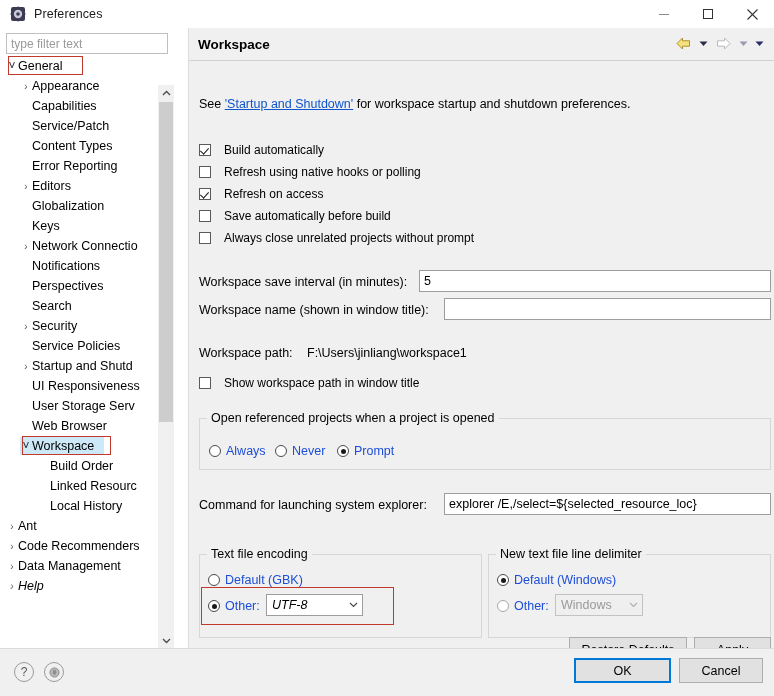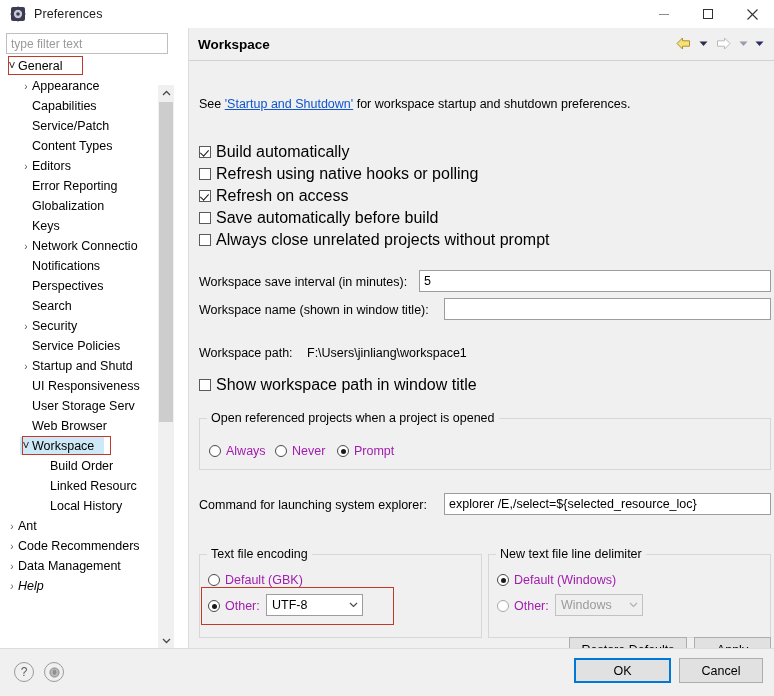--- a/index.html
+++ b/index.html
@@ -126,33 +126,33 @@
   .cbrow { position: absolute; display: flex; align-items: center; }
   .cbox {
     width: 12px; height: 12px; border: 1px solid #5a5a5a; background: #fff;
     position: relative; flex: 0 0 auto; margin-right: 5px;
   }
   .cbox.checked::after {
     content: ""; position: absolute; left: 2px; top: 1px;
     width: 4px; height: 7px; border: solid #1a1a1a;
     border-width: 0 1.6px 1.6px 0; transform: rotate(42deg);
   }
-  .cblabel { font-size: 16px; color: #000; white-space: nowrap; }
+  .cblabel { font-size: 12px; color: #000; white-space: nowrap; margin-left: 8px; }
 
   .rbrow { position: absolute; display: flex; align-items: center; }
   .radio {
     width: 12px; height: 12px; border: 1px solid #4a4a4a; border-radius: 50%;
     background: #fff; position: relative; flex: 0 0 auto; margin-right: 5px;
   }
   .radio.on::after {
     content: ""; position: absolute; left: 2.5px; top: 2.5px;
     width: 5px; height: 5px; border-radius: 50%; background: #1a1a1a;
   }
   .radio.disabled { border-color: #a8a8a8; }
-  .rblabel { font-size: 12.5px; color: #a21caf; white-space: nowrap; }
+  .rblabel { font-size: 12.5px; color: #1d4ed8; white-space: nowrap; }
 
   .tinput {
     position: absolute; border: 1px solid #9d9d9d; background: #ffffff;
     font-family: "Liberation Sans", sans-serif; font-size: 12.5px; color: #000;
     padding: 0 4px; height: 22px; outline: none;
   }
 
   .groupbox {
     position: absolute; border: 1px solid #d7d7d7; background: transparent;
   }
@@ -244,22 +244,22 @@
   <div id="filter-wrap">
     <input id="filter-input" type="text" placeholder="type filter text" style="">
   </div>
 
   <div id="tree-area">
       <div class="tree-item"><span style="padding-left: 0px; position: relative; z-index: 2;"><span class="arrow down" style="font-size: 12px;">˅</span><span class="lbl">General</span></span><span class="redbox" style="left: 2px; top: 0px; height: 19px; width: 75px;"></span></div>
       <div class="tree-item"><span style="padding-left: 14px; position: relative; z-index: 2;"><span class="arrow">›</span><span class="lbl">Appearance</span></span></div>
       <div class="tree-item"><span style="padding-left: 14px; position: relative; z-index: 2;"><span class="arrow">&nbsp;</span><span class="lbl">Capabilities</span></span></div>
       <div class="tree-item"><span style="padding-left: 14px; position: relative; z-index: 2;"><span class="arrow">&nbsp;</span><span class="lbl">Service/Patch</span></span></div>
       <div class="tree-item"><span style="padding-left: 14px; position: relative; z-index: 2;"><span class="arrow">&nbsp;</span><span class="lbl">Content Types</span></span></div>
+      <div class="tree-item"><span style="padding-left: 14px; position: relative; z-index: 2;"><span class="arrow">&nbsp;</span><span class="lbl">Error Reporting</span></span></div>
       <div class="tree-item"><span style="padding-left: 14px; position: relative; z-index: 2;"><span class="arrow">›</span><span class="lbl">Editors</span></span></div>
-      <div class="tree-item"><span style="padding-left: 14px; position: relative; z-index: 2;"><span class="arrow">&nbsp;</span><span class="lbl">Error Reporting</span></span></div>
       <div class="tree-item"><span style="padding-left: 14px; position: relative; z-index: 2;"><span class="arrow">&nbsp;</span><span class="lbl">Globalization</span></span></div>
       <div class="tree-item"><span style="padding-left: 14px; position: relative; z-index: 2;"><span class="arrow">&nbsp;</span><span class="lbl">Keys</span></span></div>
       <div class="tree-item"><span style="padding-left: 14px; position: relative; z-index: 2;"><span class="arrow">›</span><span class="lbl">Network Connectio</span></span></div>
       <div class="tree-item"><span style="padding-left: 14px; position: relative; z-index: 2;"><span class="arrow">&nbsp;</span><span class="lbl">Notifications</span></span></div>
       <div class="tree-item"><span style="padding-left: 14px; position: relative; z-index: 2;"><span class="arrow">&nbsp;</span><span class="lbl">Perspectives</span></span></div>
       <div class="tree-item"><span style="padding-left: 14px; position: relative; z-index: 2;"><span class="arrow">&nbsp;</span><span class="lbl">Search</span></span></div>
       <div class="tree-item"><span style="padding-left: 14px; position: relative; z-index: 2;"><span class="arrow">›</span><span class="lbl">Security</span></span></div>
       <div class="tree-item"><span style="padding-left: 14px; position: relative; z-index: 2;"><span class="arrow">&nbsp;</span><span class="lbl">Service Policies</span></span></div>
       <div class="tree-item"><span style="padding-left: 14px; position: relative; z-index: 2;"><span class="arrow">›</span><span class="lbl">Startup and Shutd</span></span></div>
       <div class="tree-item"><span style="padding-left: 14px; position: relative; z-index: 2;"><span class="arrow">&nbsp;</span><span class="lbl">UI Responsiveness</span></span></div>
@@ -401,21 +401,21 @@
     <div class="groupbox" style="left:10px; top:493px; width:283px; height:84px;"></div>
     <div class="grouplabel" style="left:18px; top:486px;">Text file encoding</div>
     <div class="rbrow" style="left:19px; top:512px;">
       <span class="radio"></span>
       <span class="rblabel">Default (GBK)</span>
     </div>
     <div class="rbrow" style="left:19px; top:538px;">
       <span class="radio on"></span>
       <span class="rblabel">Other:</span>
     </div>
-    <div class="combo" style="left:77px; top:533px; width:97px;">
+    <div class="combo" style="left:77px; top:533px; width:97px;font-style:italic;">
       <span class="cval">UTF-8</span>
       <span class="carrow">
         <svg width="9" height="6" viewBox="0 0 9 6">
             <polyline points="1,1 4.5,4.5 8,1" fill="none" stroke="#4a4a4a" stroke-width="1.2"></polyline>
           </svg>
       </span>
     </div>
     <div class="redbox" style="left:12px; top:526px; width:193px; height:38px;"></div>
 
     <div class="groupbox" style="left:299px; top:493px; width:283px; height:84px;"></div>

